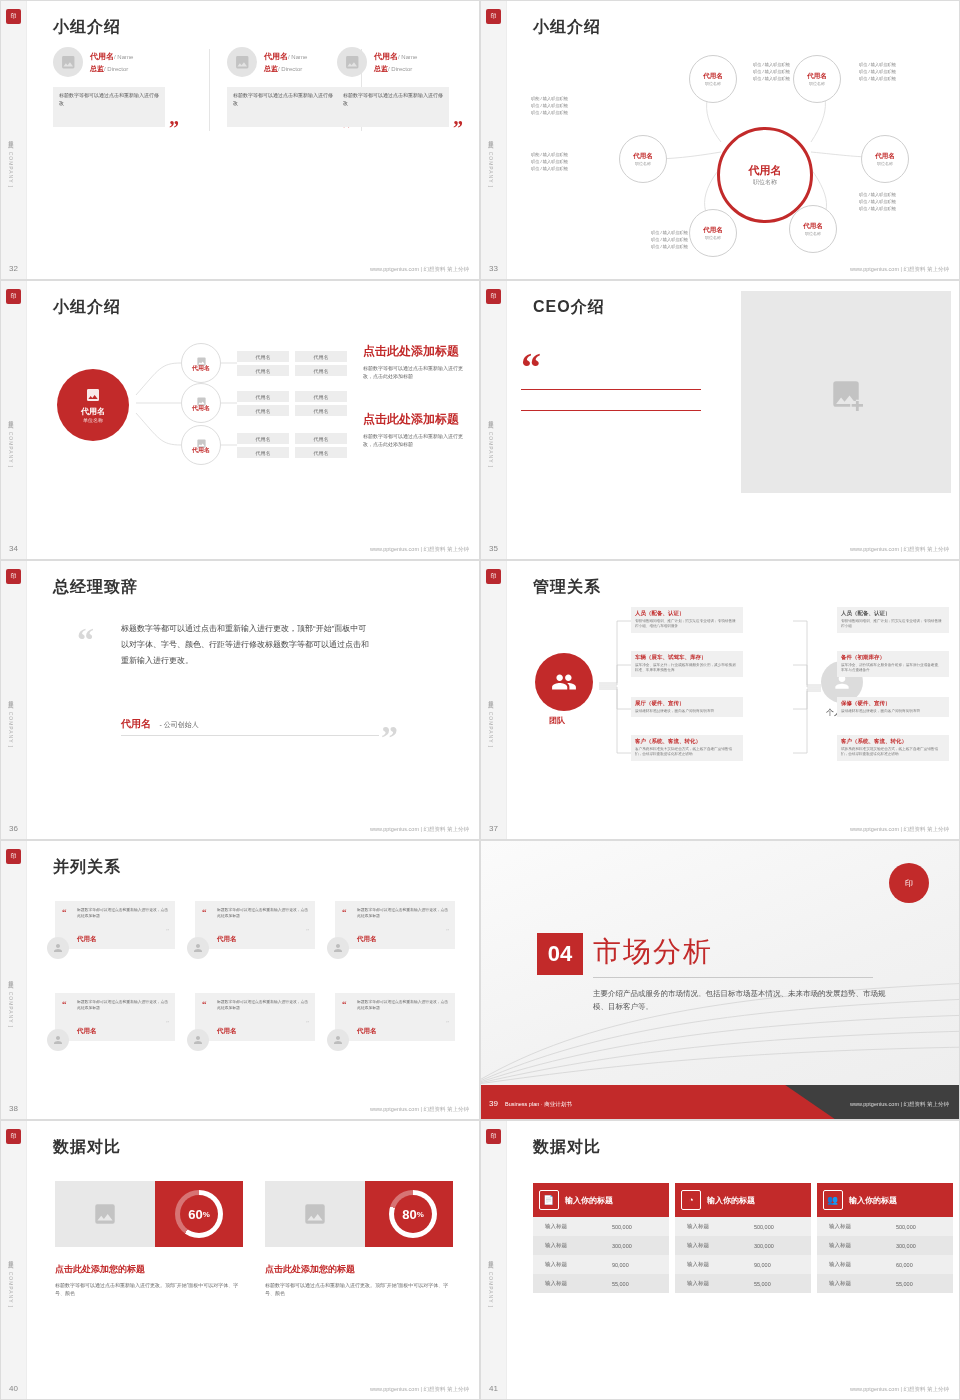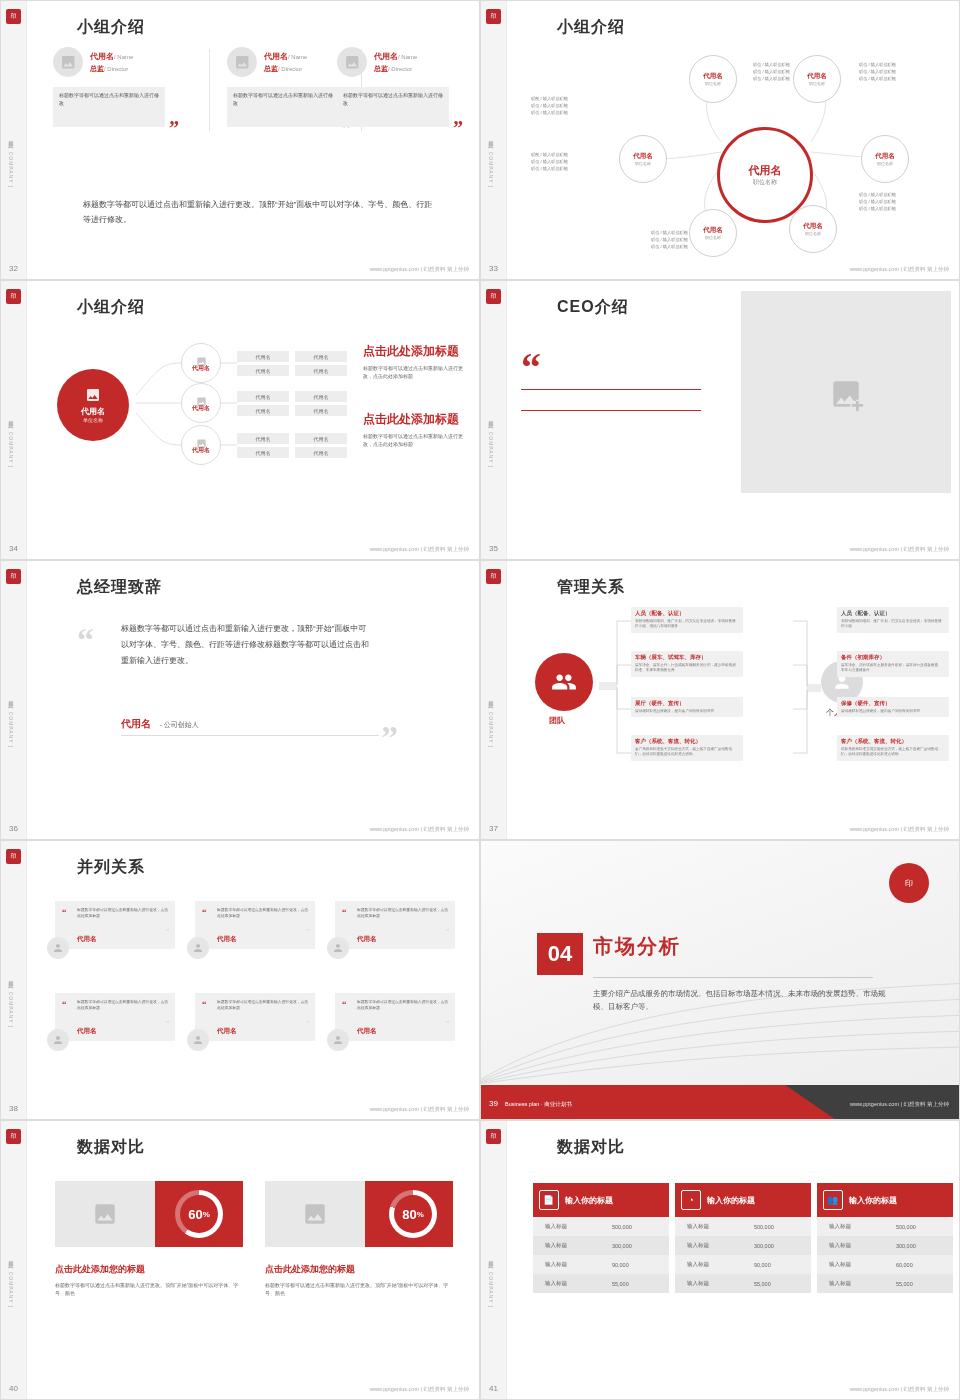--- a/index.html
+++ b/index.html
@@ -46,21 +46,20 @@
     font-size:8px; color:#888;
   }
   .footer {
     position:absolute; right:10px; bottom:6px;
     font-size:5.5px; color:#aaa;
   }
   .title {
     position:absolute; left:52px; top:16px;
     font-size:16px; font-weight:bold; color:#333;
     letter-spacing:1px;
-    margin-left:24px;
   }
   .content { position:absolute; left:40px; right:14px; top:46px; bottom:22px; }
   .red { color:#c22a2a; }
   .imgph {
     background:#e3e3e3; border-radius:50%;
     display:flex; align-items:center; justify-content:center;
     color:#bdbdbd;
   }
   .imgph svg { width:55%; height:55%; fill:#c3c3c3; }
   .qmark { font-family:"Liberation Serif",serif; font-weight:bold; color:#c22a2a; }
@@ -137,21 +136,21 @@
   .s38-card .nm { position:absolute; left:22px; bottom:5px; font-size:6.5px; color:#c22a2a; font-weight:bold; }
   .s38-qa { position:absolute; left:7px; top:6px; font-size:9px; font-weight:bold; color:#c22a2a; font-family:"Liberation Serif",serif;}
   .s38-qb { position:absolute; right:6px; bottom:14px; font-size:7px; color:#ccc; font-family:"Liberation Serif",serif;}
   .s38-av { position:absolute; width:22px; height:22px; border-radius:50%; background:#e6e6e6;
             display:flex; align-items:center; justify-content:center; }
 
   
   .cover { background:linear-gradient(160deg,#fbfbfb 0%,#f2f2f2 55%,#ededed 100%); }
   .cover-num { position:absolute; left:56px; top:92px; width:46px; height:42px; background:#c22a2a;
                color:#fff; font-size:22px; font-weight:bold; display:flex; align-items:center; justify-content:center;}
-  .cover-title { position:absolute; left:112px; top:92px; font-size:20px; font-weight:bold; color:#c22a2a; letter-spacing:2px;}
+  .cover-title { position:absolute; left:112px; top:92px; font-size:28px; font-weight:normal; color:#c22a2a; letter-spacing:2px;}
   .cover-rule { position:absolute; left:112px; top:136px; width:280px; height:1px; background:#c9c9c9; }
   .cover-sub { position:absolute; left:112px; top:146px; width:300px; font-size:7.5px; line-height:13px; color:#555; }
   .cover-seal { position:absolute; right:30px; top:22px; width:40px; height:40px; border-radius:50%;
                 background:#c22a2a; color:#fff; font-size:8px; display:flex; align-items:center; justify-content:center;}
   .cover-foot { position:absolute; left:0; right:0; bottom:0; height:34px; background:#3f3f3f; }
   .cover-foot-red { position:absolute; left:0; bottom:0; width:74%; height:34px; background:#c22a2a;
                     clip-path:polygon(0 0, 86% 0, 100% 100%, 0 100%); }
   .cover-foot-txt { position:absolute; left:24px; bottom:11px; font-size:5.5px; color:#fff; }
   .cover-foot-r { position:absolute; right:10px; bottom:11px; font-size:5.5px; color:#ddd; }
   .wave { position:absolute; left:0; right:0; bottom:34px; height:120px; overflow:hidden; }
@@ -237,21 +236,20 @@
           </div>
           <div>
             <div style="font-size:8px;"><span class="red" style="font-weight:bold">代用名</span><span style="color:#999;font-size:6px;">/ Name</span></div>
             <div style="font-size:7px;margin-top:2px;"><span class="red" style="font-weight:bold">总监</span><span style="color:#999;font-size:6px;">/ Director</span></div>
           </div>
         </div>
         <div class="box tinytxt" style="margin-top:10px;padding:5px 6px;width:112px;height:40px;">标题数字等都可以通过点击和重新输入进行修改</div>
         <div class="qmark s32-quote" style="position:absolute;left:116px;top:70px;">”</div>
       </div>
 
-      <div class="s32-note">标题数字等都可以通过点击和重新输入进行更改。顶部“开始”面板中可以对字体、字号、颜色、行距等进行修改。</div>
     </div>
   </div>
 
   <div class="slide">
     <div class="vstrip"></div>
     <div class="stamp">印</div>
     <div class="vtext">标题样式 | [ COMPANY ]</div>
     <div class="pgnum">33</div>
     <div class="footer">www.pptgenius.com | 幻想资料 第上分钟</div>
     <div class="title">小组介绍</div>

